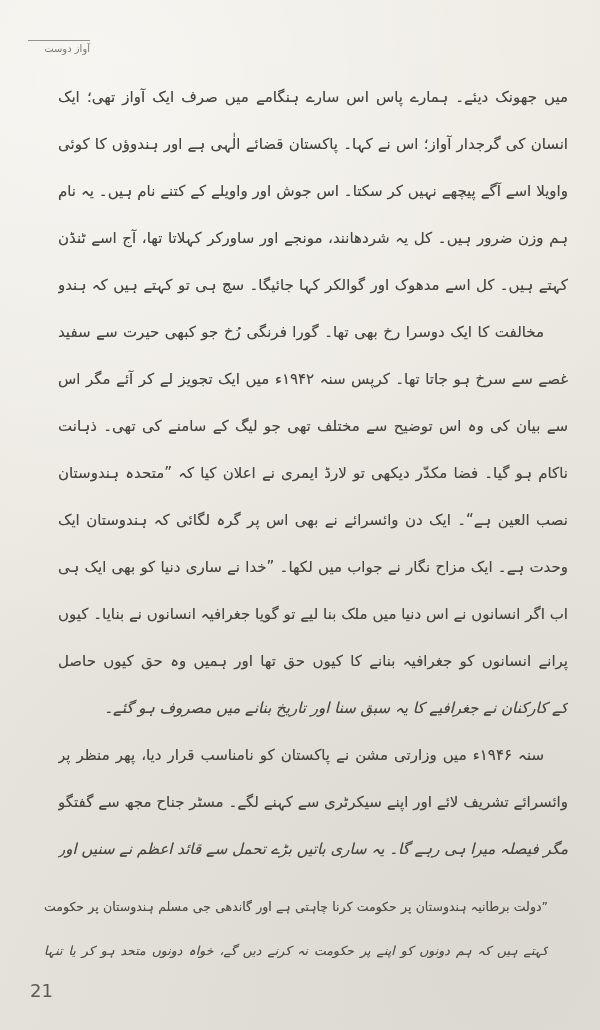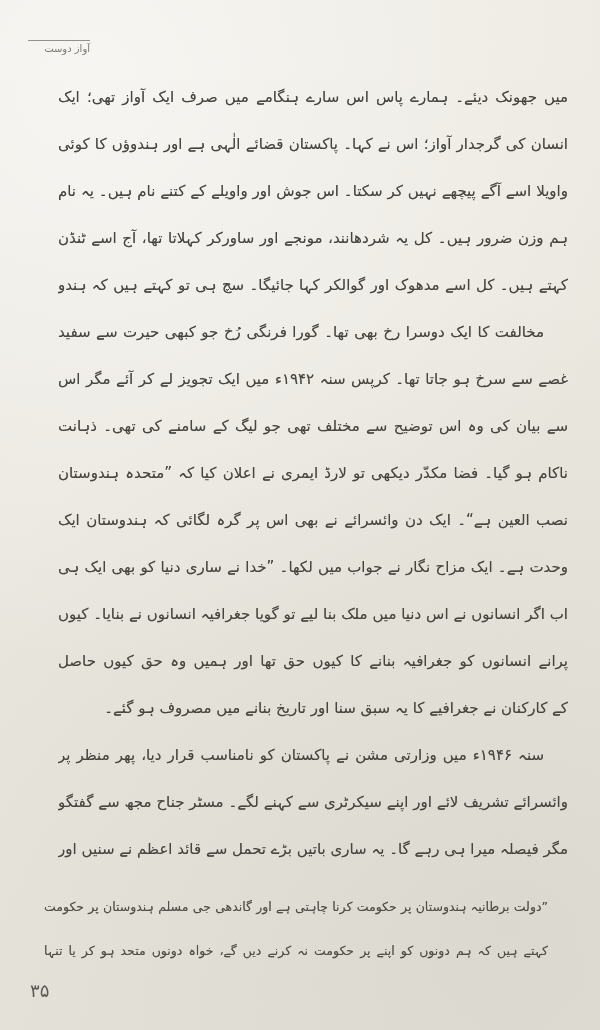--- a/index.html
+++ b/index.html
@@ -49,21 +49,21 @@
     font-size: 15px;
     line-height: 47px;
     height: 47px;
     text-align: justify;
     text-align-last: justify;
     color: #47453f;
     text-shadow: 0 0 0.6px rgba(70,68,62,0.45);
     overflow: hidden;
   }
   .line.indent { padding-right: 24px; }
-  .line.end { text-align-last: right; }
+  .line.end { text-align-last: right; font-style: italic; }
   
   .quote {
     margin-top: 12px;
     padding-right: 20px;
     margin-left: -14px;
   }
   .quote .line {
     font-size: 12.5px;
     line-height: 44px;
     height: 44px;
@@ -106,15 +106,15 @@
     <div class="line indent">سنہ ۱۹۴۶ء میں وزارتی مشن نے پاکستان کو نامناسب قرار دیا، پھر منظر پر نئے اور آخری</div>
     <div class="line">وائسرائے تشریف لائے اور اپنے سیکرٹری سے کہنے لگے۔ مسٹر جناح مجھ سے گفتگو کر سکتے ہیں</div>
     <div class="line end">مگر فیصلہ میرا ہی رہے گا۔ یہ ساری باتیں بڑے تحمل سے قائد اعظم نے سنیں اور کہا۔</div>
 
     <div class="quote">
       <div class="line">”دولت برطانیہ ہندوستان پر حکومت کرنا چاہتی ہے اور گاندھی جی مسلم ہندوستان پر حکومت کرنا چاہتے ہیں۔ ہم</div>
       <div class="line end">کہتے ہیں کہ ہم دونوں کو اپنے پر حکومت نہ کرنے دیں گے، خواہ دونوں متحد ہو کر یا تنہا کوشش کر دیکھیں۔“</div>
     </div>
   </div>
 
-  <div class="page-number">۳۵</div>
+  <div class="page-number">21</div>
 
 </div>
 
 </body></html>

